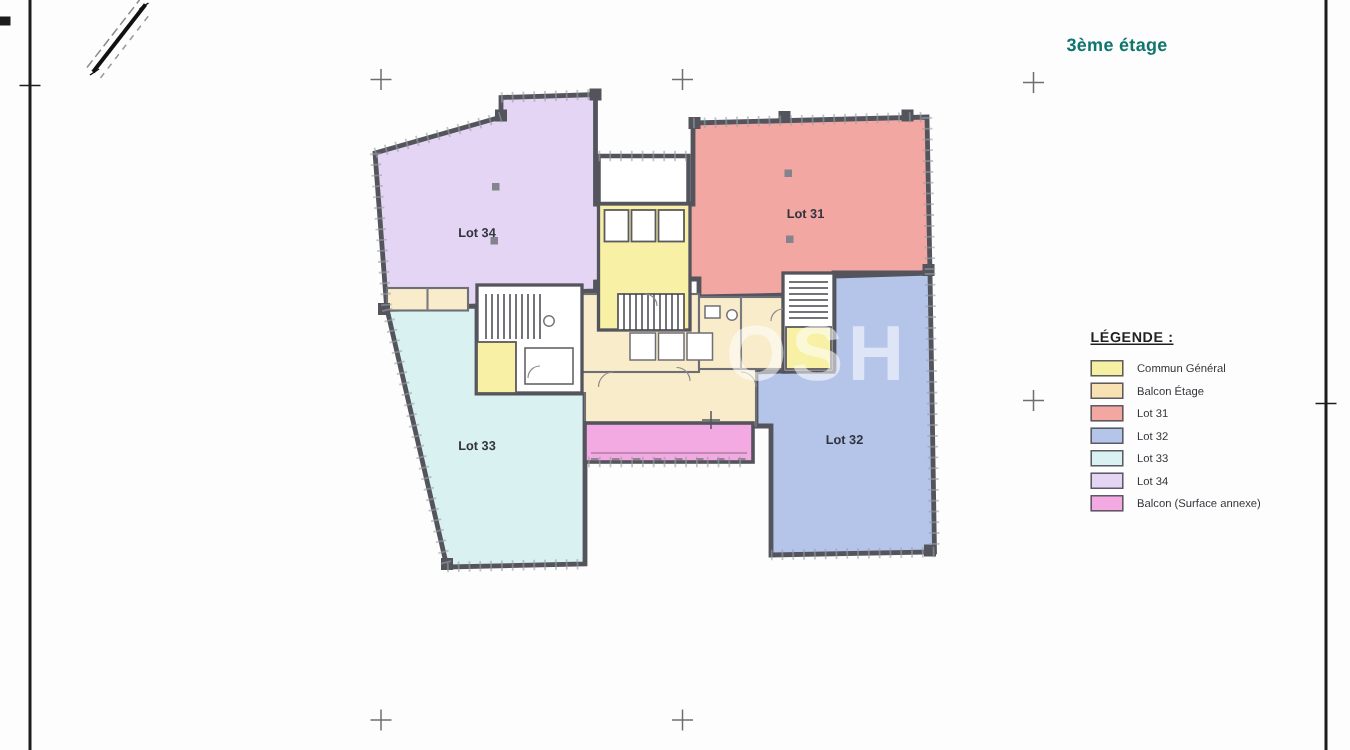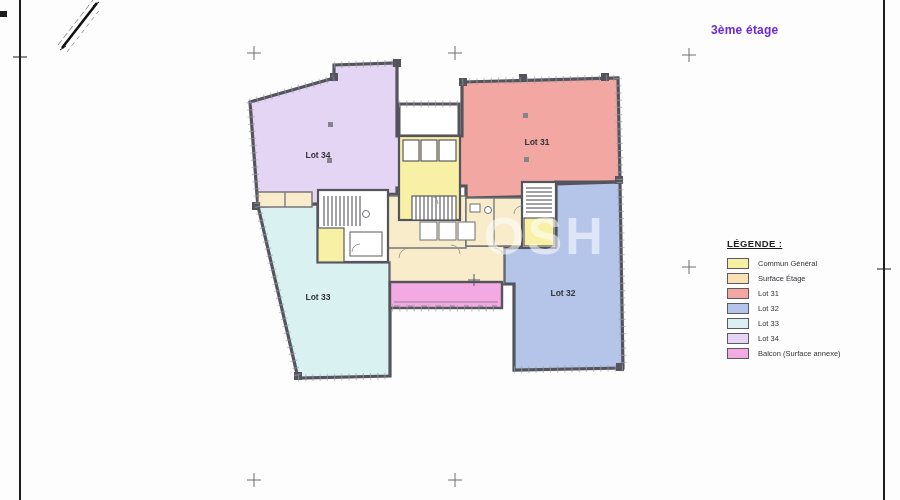--- a/index.html
+++ b/index.html
@@ -5,24 +5,24 @@
   html,body{margin:0;padding:0;}
   body{
     width:900px;height:500px;position:relative;overflow:hidden;
     background:#fdfdfd;
     font-family:"Liberation Sans", sans-serif;
   }
   .stage{position:absolute;left:0;top:0;width:900px;height:500px;}
   svg{position:absolute;left:0;top:0;}
   .sheet-title{
     position:absolute;left:711px;top:23px;
-    font-size:12px;font-weight:bold;color:#6d28d9;letter-spacing:.2px;
+    font-size:12px;font-weight:bold;color:#0f766e;letter-spacing:.2px;
   }
   .legend{
-    position:absolute;left:727px;top:220px;width:152px;margin-top:18px;
+    position:absolute;left:727px;top:220px;width:152px;
   }
   .legend-title{
     font-size:9.5px;font-weight:bold;color:#1f1f1f;
     text-decoration:underline;letter-spacing:.4px;margin-bottom:9px;
   }
   .legend-row{display:flex;align-items:center;margin-bottom:5px;height:10px;}
   .legend-swatch{
     width:20px;height:9px;border:1.4px solid #5a5a60;margin-right:9px;flex:0 0 auto;
   }
   .legend-label{font-size:7.5px;color:#33333a;white-space:nowrap;text-align:center;}
@@ -242,21 +242,21 @@
 
   <div class="legend">
     <div class="legend-title">LÉGENDE :</div>
 
     <div class="legend-row">
       <span class="legend-swatch" style="background:#f6f0a2"></span>
       <span class="legend-label">Commun Général</span>
     </div>
     <div class="legend-row">
       <span class="legend-swatch" style="background:#f8e2b4"></span>
-      <span class="legend-label">Surface Étage</span>
+      <span class="legend-label">Balcon Étage</span>
     </div>
     <div class="legend-row">
       <span class="legend-swatch" style="background:#f3a7a3"></span>
       <span class="legend-label">Lot 31</span>
     </div>
     <div class="legend-row">
       <span class="legend-swatch" style="background:#b5c5ea"></span>
       <span class="legend-label">Lot 32</span>
     </div>
     <div class="legend-row">

